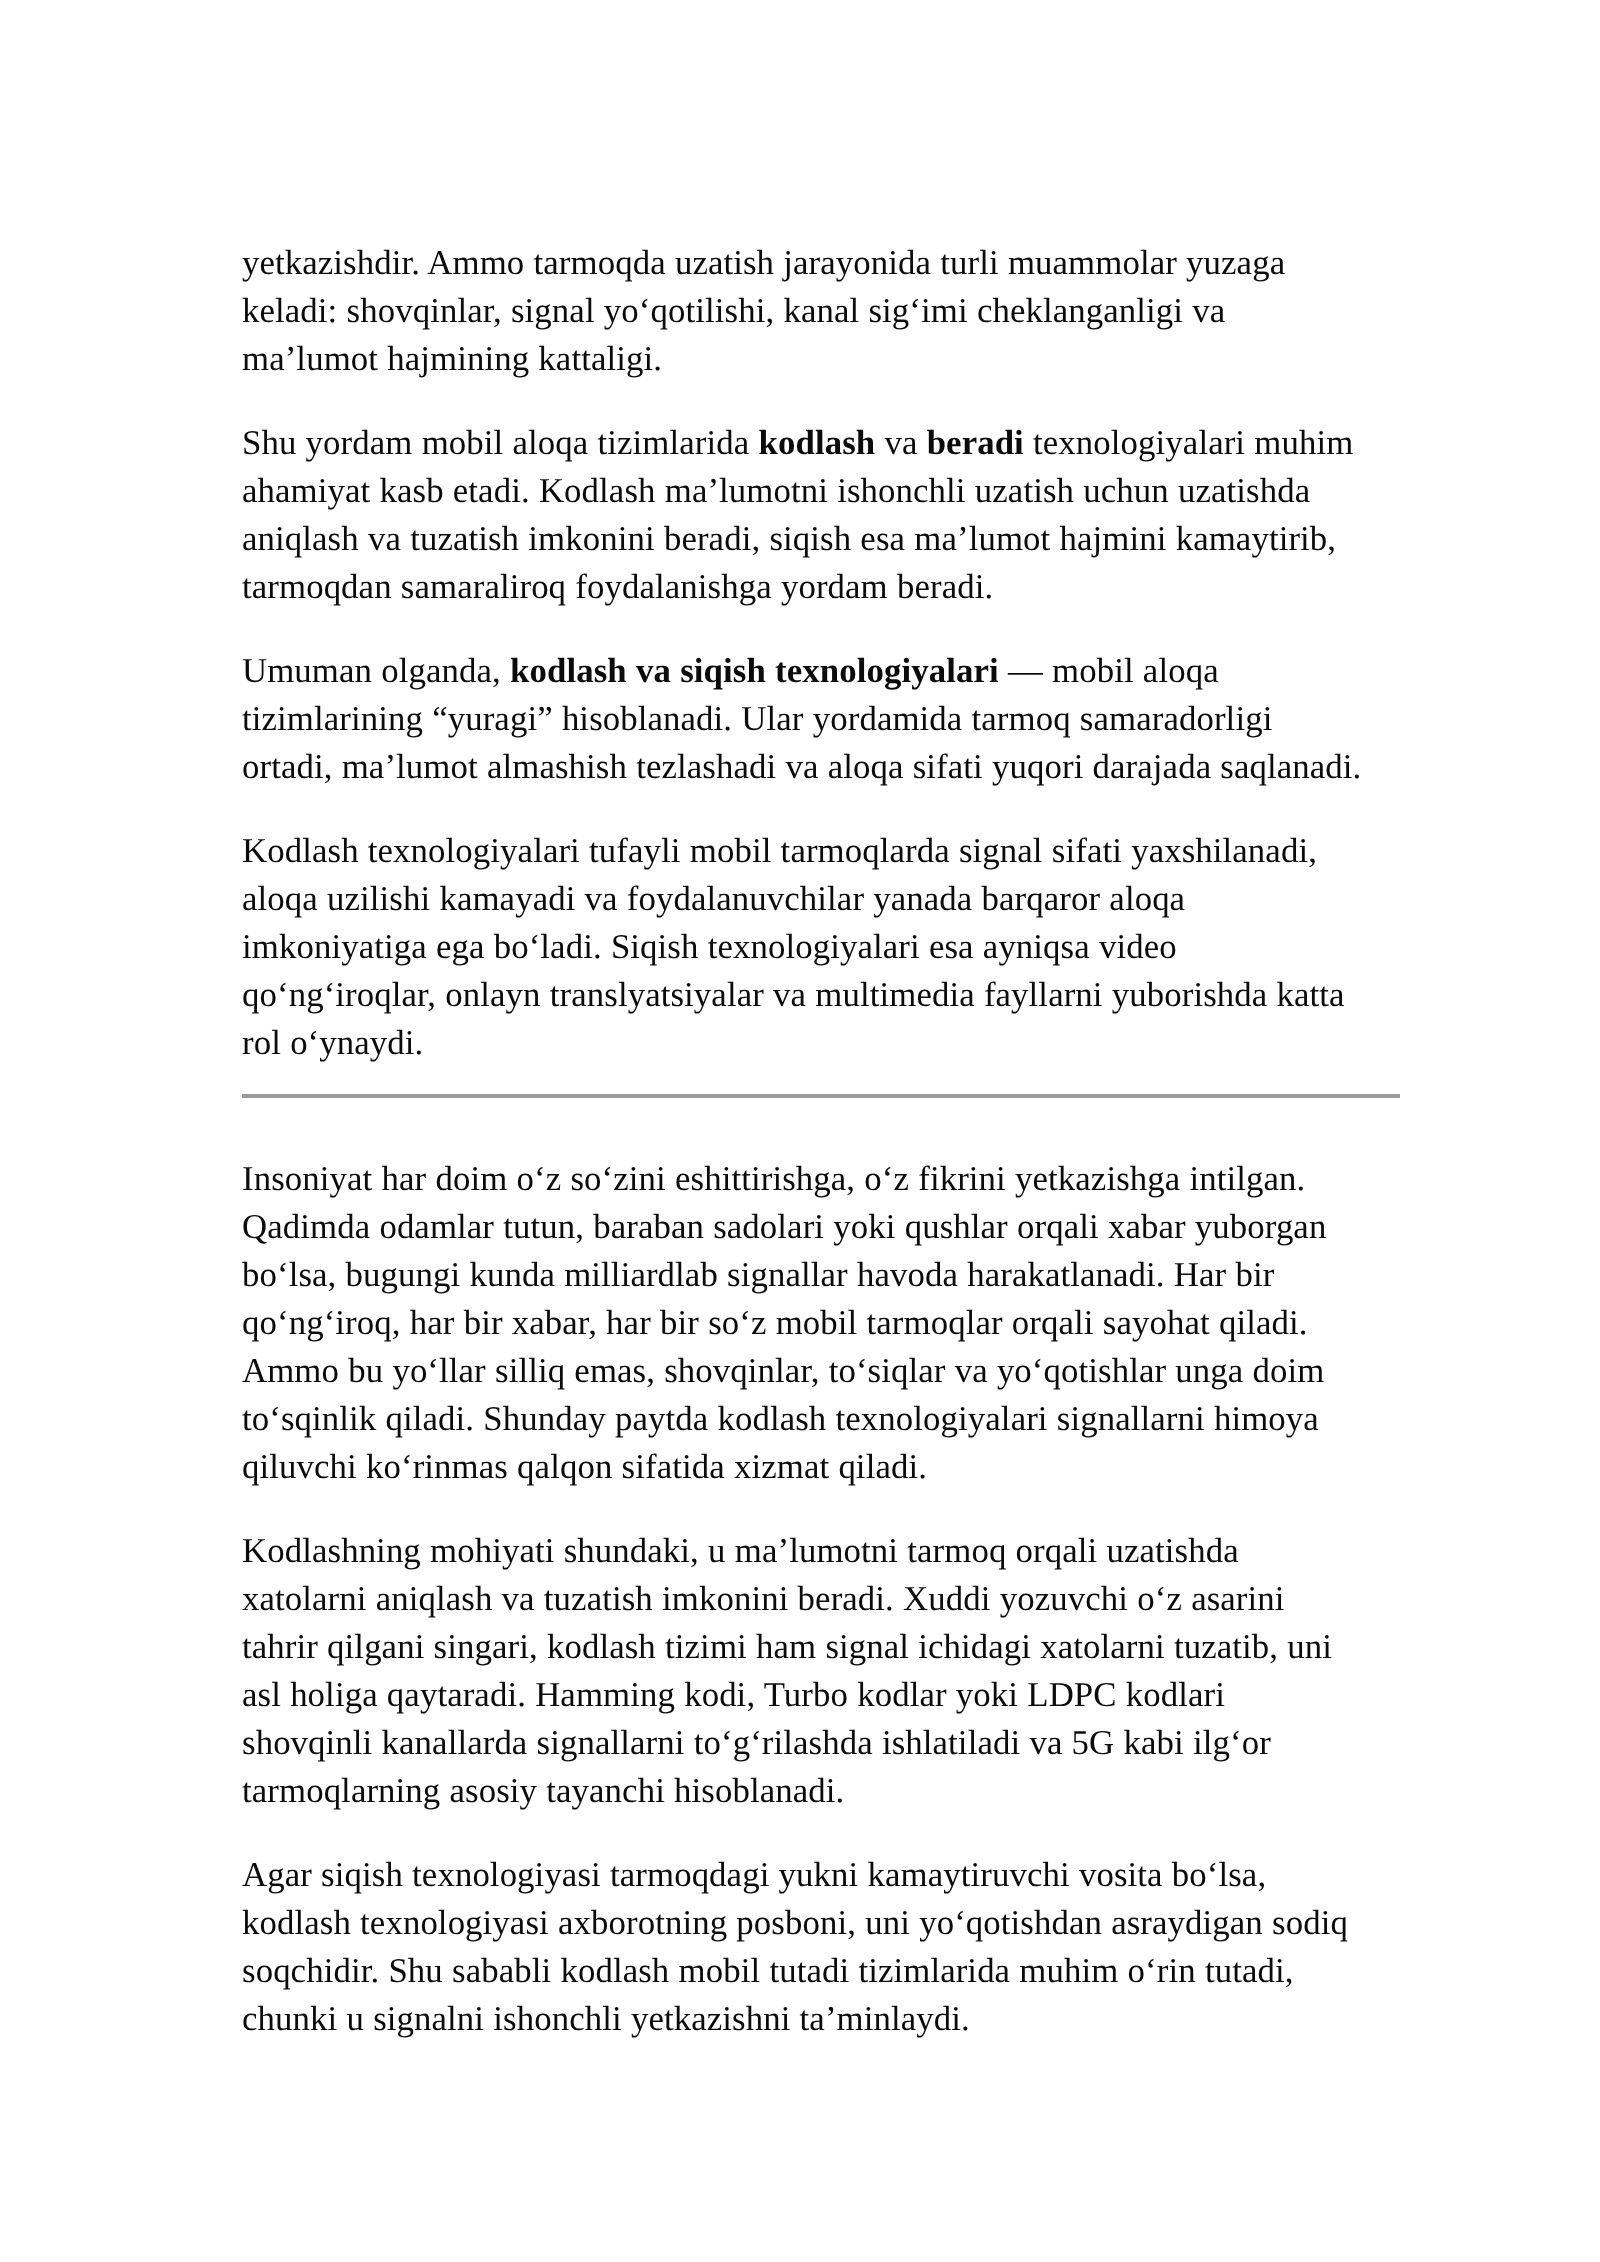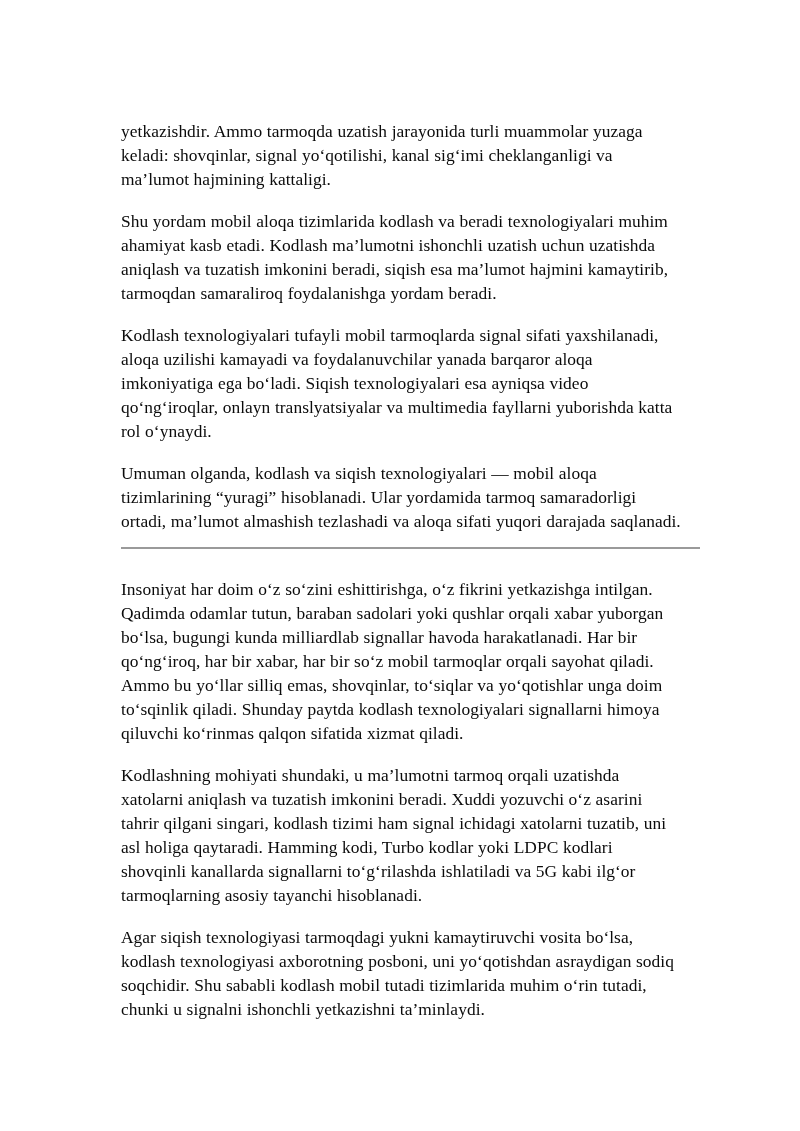--- a/index.html
+++ b/index.html
@@ -35,21 +35,21 @@
     line-height: 24px;
     text-align: left;
     letter-spacing: 0.05px;
     word-spacing: 0.2px;
     color: #0b0b0b;
   }
   p.para:last-child {
     margin-bottom: 0;
   }
   .bold {
-    font-weight: normal;
+    font-weight: bold;
   }
   hr.divider {
     border: none;
     border-top: 2px solid #9a9a9a;
     margin: 0;
     width: 579px;
     height: 0;
   }
   .section-break {
     height: 14px;
@@ -60,22 +60,22 @@
 </style>
 </head>
 <body>
 
 <div class="page">
   <div class="content">
 
     <div>
       <p class="para"><span>yetkazishdir. Ammo tarmoqda uzatish jarayonida turli muammolar yuzaga keladi: shovqinlar, signal yoʻqotilishi, kanal sigʻimi cheklanganligi va ma’lumot hajmining kattaligi.</span></p>
       <p class="para"><span>Shu yordam mobil aloqa tizimlarida </span><span class="bold">kodlash</span><span> va </span><span class="bold">beradi</span><span> texnologiyalari muhim ahamiyat kasb etadi. Kodlash ma’lumotni ishonchli uzatish uchun uzatishda aniqlash va tuzatish imkonini beradi, siqish esa ma’lumot hajmini kamaytirib, tarmoqdan samaraliroq foydalanishga yordam beradi.</span></p>
+      <p class="para"><span>Umuman olganda, </span><span class="bold">kodlash va siqish texnologiyalari</span><span> — mobil aloqa tizimlarining “yuragi” hisoblanadi. Ular yordamida tarmoq samaradorligi ortadi, ma’lumot almashish tezlashadi va aloqa sifati yuqori darajada saqlanadi.</span></p>
       <p class="para"><span>Kodlash texnologiyalari tufayli mobil tarmoqlarda signal sifati yaxshilanadi, aloqa uzilishi kamayadi va foydalanuvchilar yanada barqaror aloqa imkoniyatiga ega boʻladi. Siqish texnologiyalari esa ayniqsa video qoʻngʻiroqlar, onlayn translyatsiyalar va multimedia fayllarni yuborishda katta rol oʻynaydi.</span></p>
-      <p class="para"><span>Umuman olganda, </span><span class="bold">kodlash va siqish texnologiyalari</span><span> — mobil aloqa tizimlarining “yuragi” hisoblanadi. Ular yordamida tarmoq samaradorligi ortadi, ma’lumot almashish tezlashadi va aloqa sifati yuqori darajada saqlanadi.</span></p>
     </div>
 
     <div class="section-break"></div>
     <hr class="divider">
     <div class="section-after"></div>
 
     <div>
       <p class="para"><span>Insoniyat har doim oʻz soʻzini eshittirishga, oʻz fikrini yetkazishga intilgan. Qadimda odamlar tutun, baraban sadolari yoki qushlar orqali xabar yuborgan boʻlsa, bugungi kunda milliardlab signallar havoda harakatlanadi. Har bir qoʻngʻiroq, har bir xabar, har bir soʻz mobil tarmoqlar orqali sayohat qiladi. Ammo bu yoʻllar silliq emas, shovqinlar, toʻsiqlar va yoʻqotishlar unga doim toʻsqinlik qiladi. Shunday paytda kodlash texnologiyalari signallarni himoya qiluvchi koʻrinmas qalqon sifatida xizmat qiladi.</span></p>
       <p class="para"><span>Kodlashning mohiyati shundaki, u ma’lumotni tarmoq orqali uzatishda xatolarni aniqlash va tuzatish imkonini beradi. Xuddi yozuvchi oʻz asarini tahrir qilgani singari, kodlash tizimi ham signal ichidagi xatolarni tuzatib, uni asl holiga qaytaradi. Hamming kodi, Turbo kodlar yoki LDPC kodlari shovqinli kanallarda signallarni toʻgʻrilashda ishlatiladi va 5G kabi ilgʻor tarmoqlarning asosiy tayanchi hisoblanadi.</span></p>
       <p class="para"><span>Agar siqish texnologiyasi tarmoqdagi yukni kamaytiruvchi vosita boʻlsa, kodlash texnologiyasi axborotning posboni, uni yoʻqotishdan asraydigan sodiq soqchidir. Shu sababli kodlash mobil tutadi tizimlarida muhim oʻrin tutadi, chunki u signalni ishonchli yetkazishni ta’minlaydi.</span></p>

